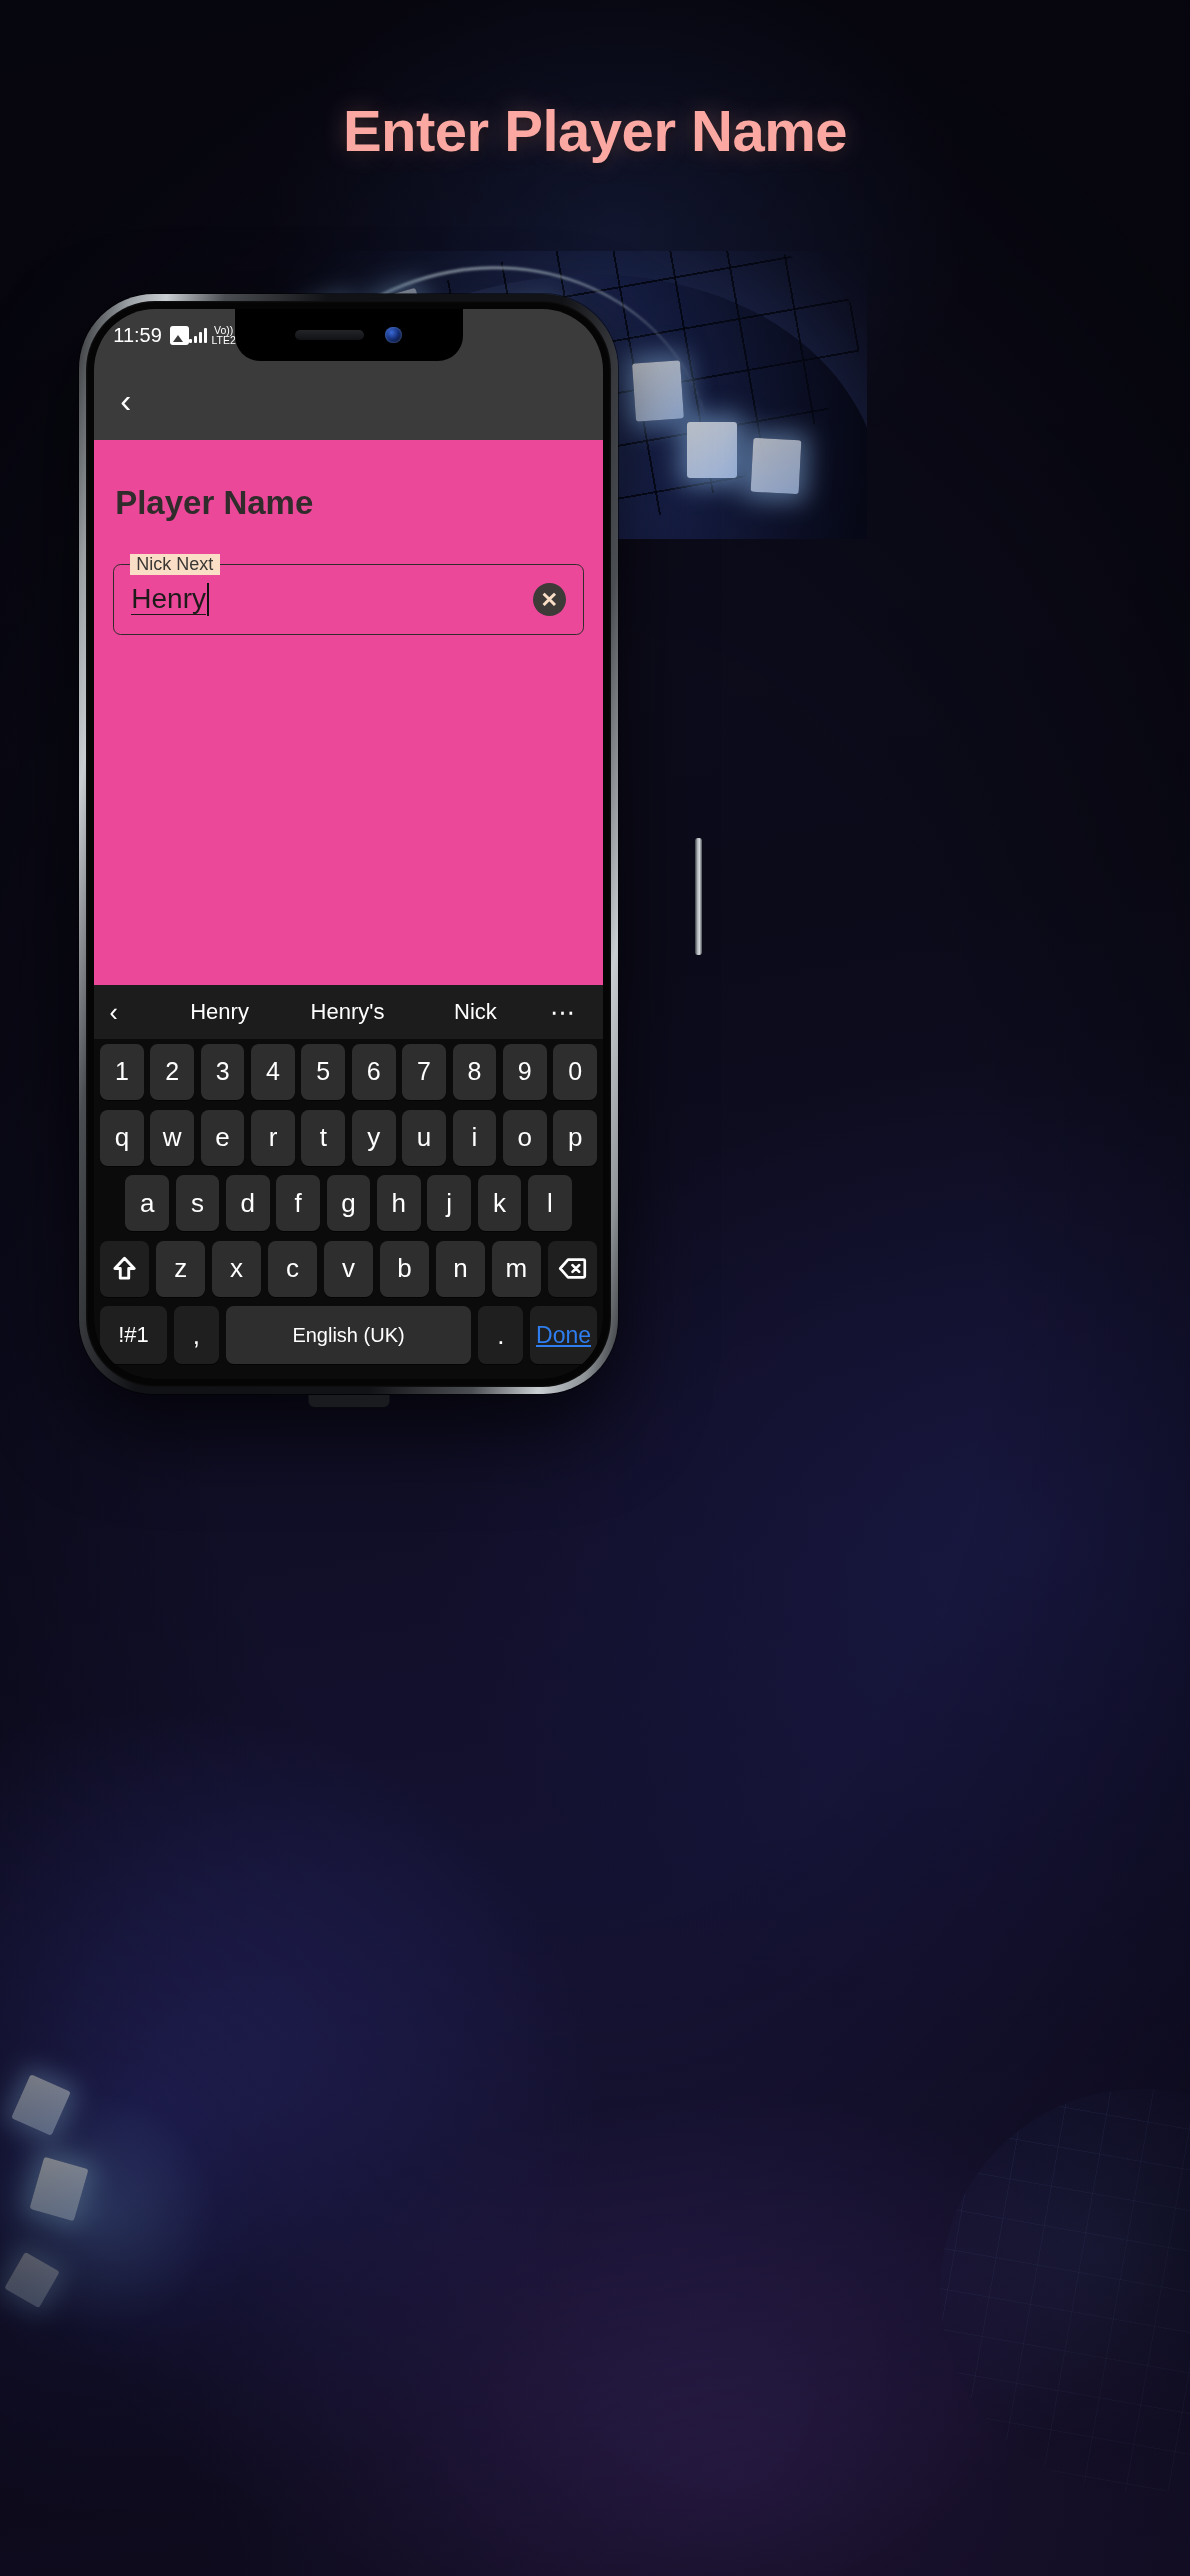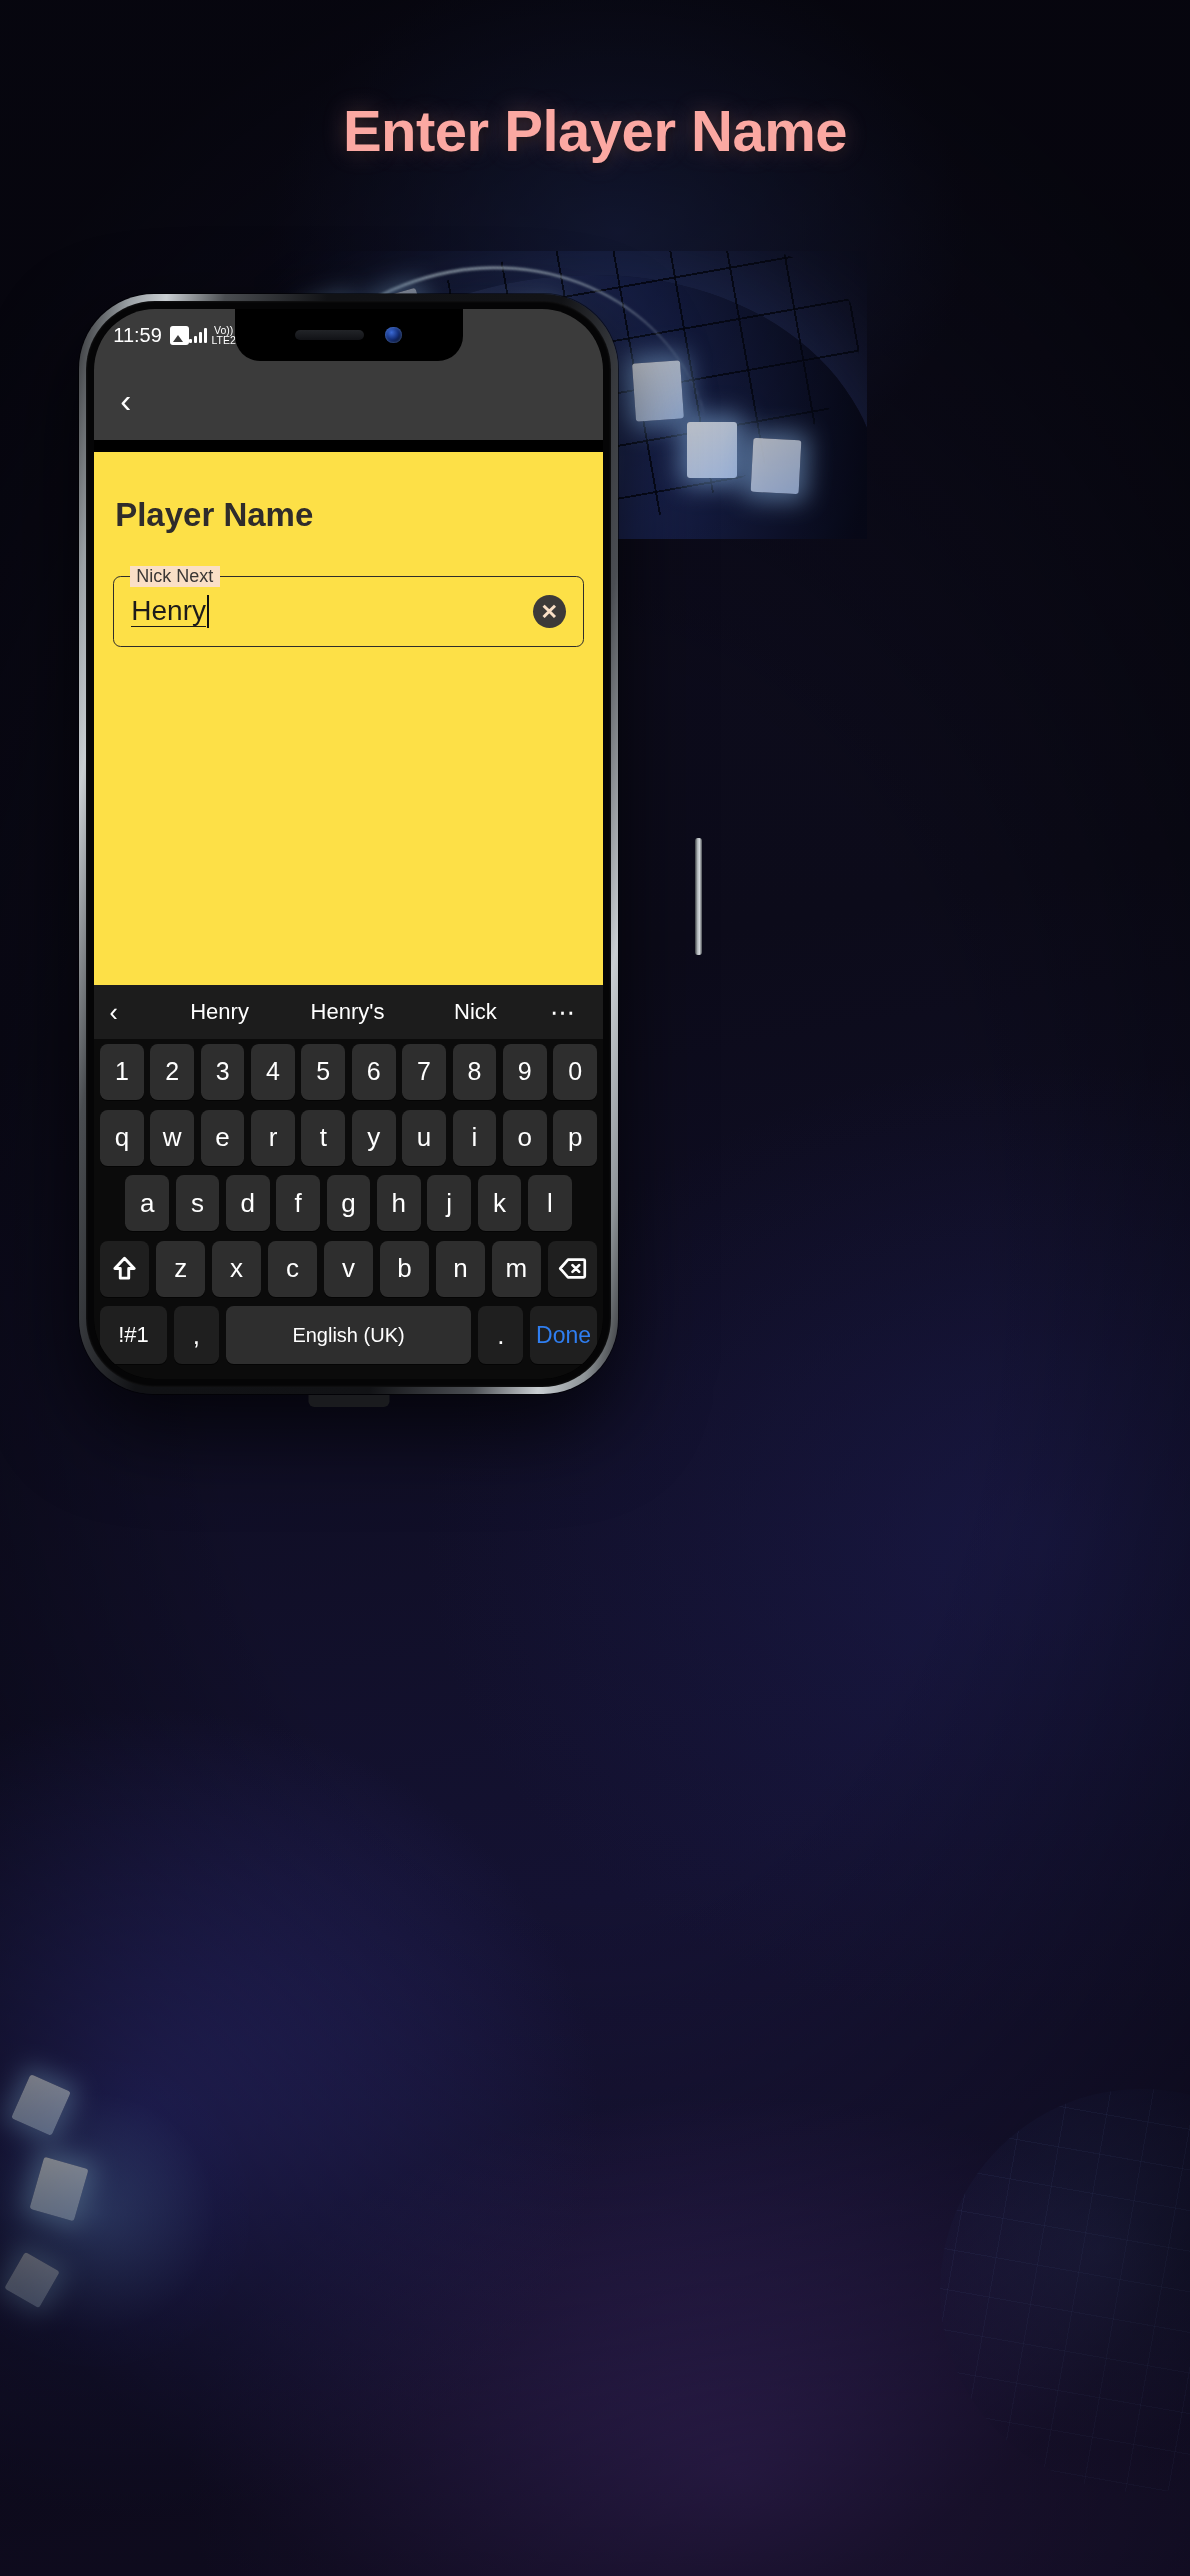--- a/index.html
+++ b/index.html
@@ -194,25 +194,24 @@
   }
   #appbar-title {
     position:absolute; left:0; right:0; text-align:center;
     font-size:30px; font-weight:bold; letter-spacing:0.3px;
     pointer-events:none;
   }
 
   
   #content {
     flex:1 1 auto;
-    background:#fde047;
+    background:#ec4899;
     padding:44px 19px 0 19px;
     display:flex; flex-direction:column;
     overflow:hidden;
-    margin-top:12px;
   }
   #player-name-heading {
     font-size:33px; font-weight:bold; color:#2f2c2b;
     margin:0 0 42px 1.9px;
   }
 
   
   #textfield {
     position:relative;
     height:71px;
@@ -291,21 +290,21 @@
   .krow.num .key { flex:1 1 0; font-size:25px; }
   .krow.r1 .key { flex:1 1 0; }
   .krow.r2 { padding-left:31px; padding-right:31px; }
   .krow.r2 .key { flex:1 1 0; }
   .krow.r3 .key { flex:1 1 0; }
   .key.wide { flex:1.45 1 0; background:#1f1f1f; }
   .krow.r4 .key { height:58px; }
   .key.sym { flex:1.25 1 0; background:#1f1f1f; font-size:22px; }
   .key.comma, .key.period { flex:0.85 1 0; background:#1f1f1f; }
   .key.space { flex:4.6 1 0; background:#2e2e2e; font-size:20px; }
-  .key.done { flex:1.25 1 0; background:#1f1f1f; color:#2f7ef0; font-size:23px; }
+  .key.done { flex:1.25 1 0; background:#1f1f1f; color:#2f7ef0; font-size:23px;text-decoration:underline; }
   .icon-svg { width:29px; height:29px; fill:none; stroke:#fff; stroke-width:2.4; }
 
   
   #bottom-speaker {
     position:absolute; bottom:-13.4px; left:50%; transform:translateX(-50%);
     width:81px; height:12.5px; background:#1a1b1e; border-radius:0 0 5.8px 5.8px;
   }
 </style>
 </head>
 <body>

